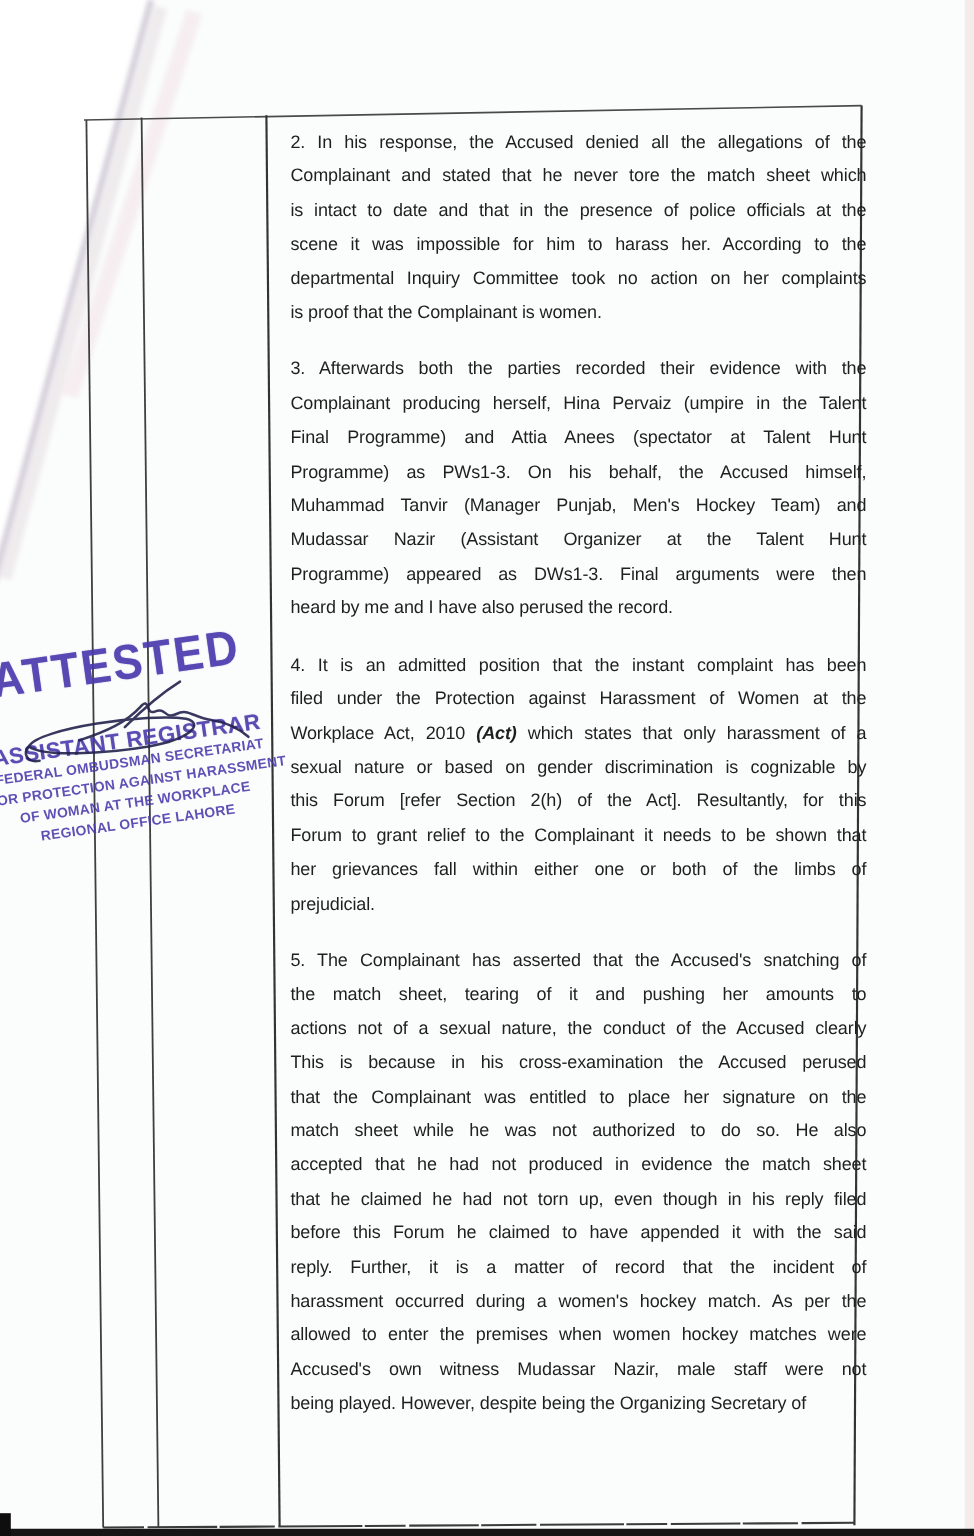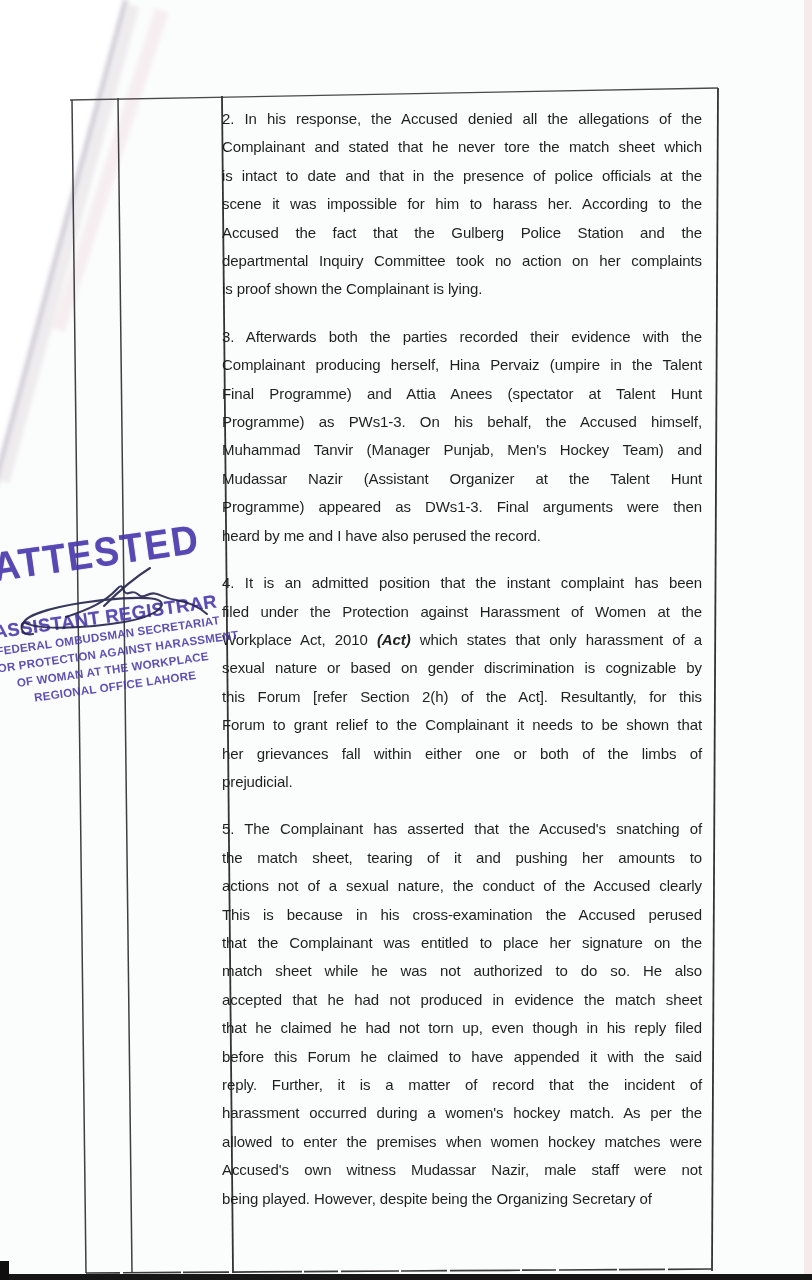--- a/index.html
+++ b/index.html
@@ -3,21 +3,21 @@
 <meta charset="utf-8">
 <style>
   html,body{margin:0;padding:0;}
   body{
     width:812px;height:1280px;position:relative;overflow:hidden;
     background:#fbfdfc;
     font-family:"Liberation Sans",sans-serif;
   }
   .artifacts{position:absolute;left:0;top:0;z-index:1;pointer-events:none;}
   .textcol{
-    position:absolute;left:222px;top:105px;width:480px;z-index:2;
+    position:absolute;left:242px;top:105px;width:480px;z-index:2;
     color:#1f1f1f;font-size:15px;line-height:28.4px;
     letter-spacing:-0.1px;
   }
   .para{margin:0 0 19px 0;}
   .para:last-child{margin-bottom:16px;}
   .line{text-align:justify;text-align-last:justify;}
   .line.last{text-align-last:left;}
   .bi{font-weight:bold;font-style:italic;}
   .stamp{
     position:absolute;left:-16px;top:534px;width:242px;z-index:3;
@@ -67,23 +67,22 @@
   <rect x="-2" y="1274" width="816" height="6" fill="#161616" rx="2"></rect>
   <rect x="0" y="1261" width="9" height="19" fill="#0e0e0e"></rect>
 </svg>
 
 <div class="textcol" id="textcol">
     <div class="para">
       <div class="line">2. In his response, the Accused denied all the allegations of the</div>
       <div class="line">Complainant and stated that he never tore the match sheet which</div>
       <div class="line">is intact to date and that in the presence of police officials at the</div>
       <div class="line">scene it was impossible for him to harass her. According to the</div>
-      <div class="line">Accused the fact that the Gulberg Police Station and the</div>
       <div class="line">departmental Inquiry Committee took no action on her complaints</div>
-      <div class="line last">is proof shown the Complainant is lying.</div>
+      <div class="line last">is proof that the Complainant is women.</div>
     </div>
     <div class="para">
       <div class="line">3. Afterwards both the parties recorded their evidence with the</div>
       <div class="line">Complainant producing herself, Hina Pervaiz (umpire in the Talent</div>
       <div class="line">Final Programme) and Attia Anees (spectator at Talent Hunt</div>
       <div class="line">Programme) as PWs1-3. On his behalf, the Accused himself,</div>
       <div class="line">Muhammad Tanvir (Manager Punjab, Men's Hockey Team) and</div>
       <div class="line">Mudassar Nazir (Assistant Organizer at the Talent Hunt</div>
       <div class="line">Programme) appeared as DWs1-3. Final arguments were then</div>
       <div class="line last">heard by me and I have also perused the record.</div>

